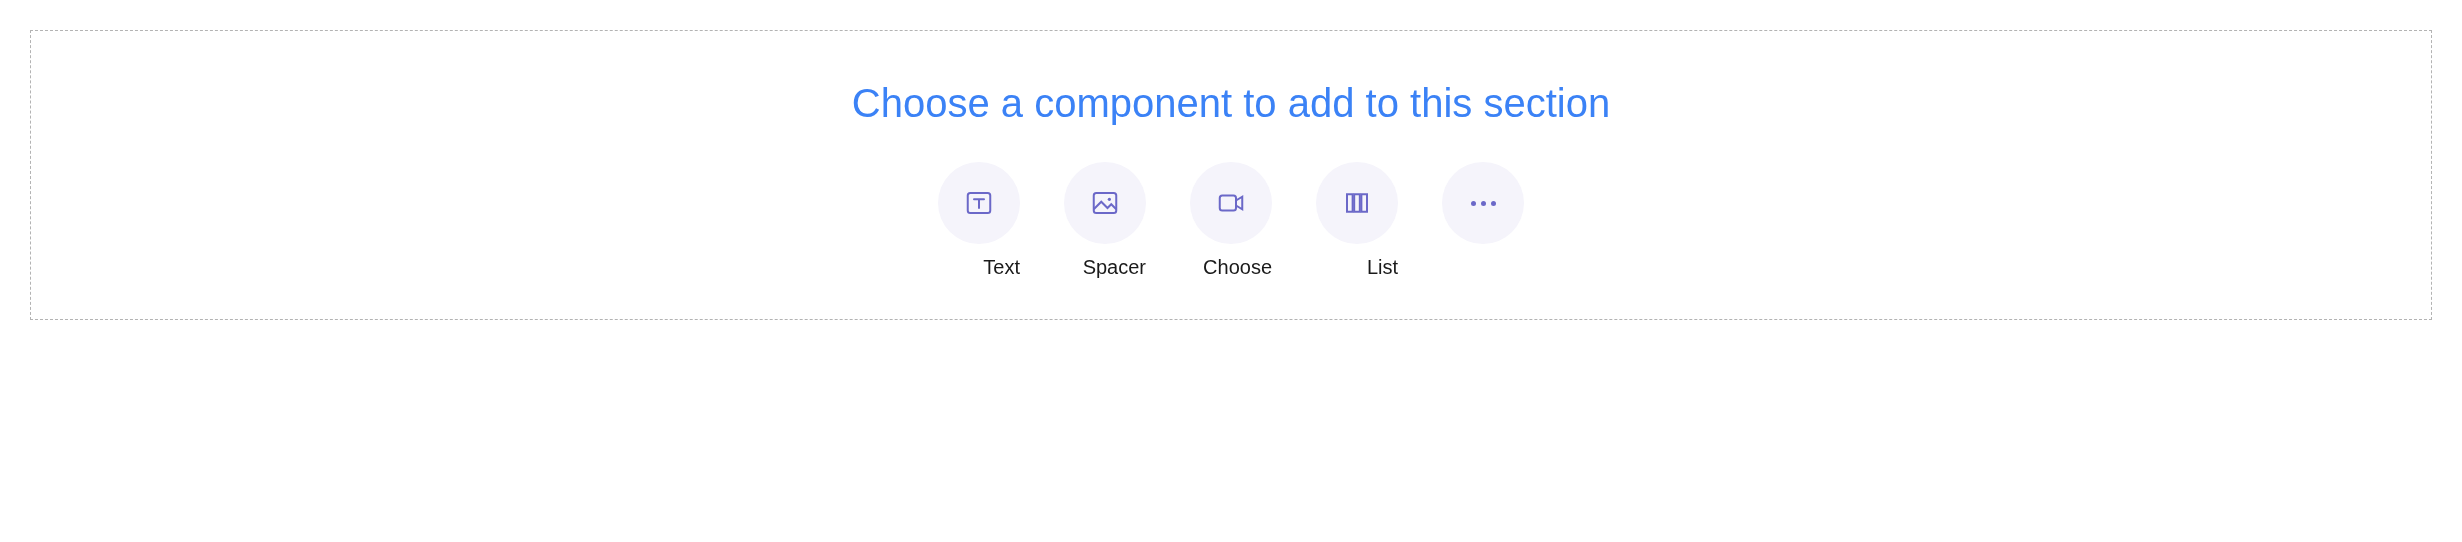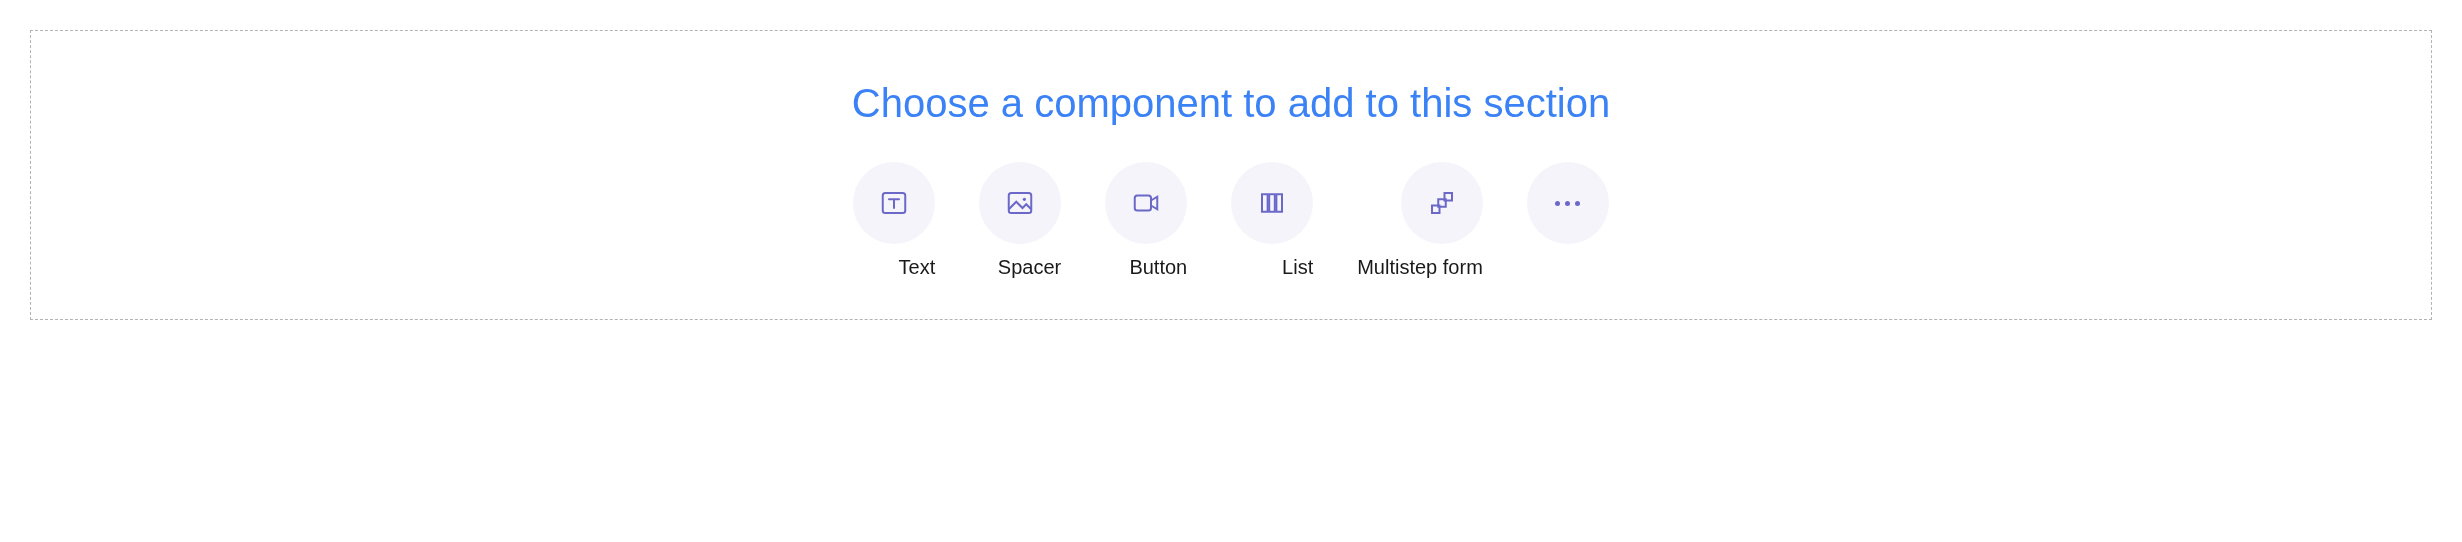--- a/index.html
+++ b/index.html
@@ -106,46 +106,36 @@
       <div class="component-label">Spacer</div>
     </div>
 
     <div class="component-item">
       <div class="icon-circle">
         <svg viewBox="0 0 24 24">
           <rect x="3" y="6" width="13" height="12" rx="2"></rect>
           <path d="M16 10 L21 7 V17 L16 14"></path>
         </svg>
       </div>
-      <div class="component-label">Button</div>
+      <div class="component-label">Choose</div>
     </div>
 
 
     <div class="component-item">
       <div class="icon-circle">
         <svg viewBox="0 0 24 24">
           <rect x="4" y="5" width="4.5" height="14"></rect>
           <rect x="9.75" y="5" width="4.5" height="14"></rect>
           <rect x="15.5" y="5" width="4.5" height="14"></rect>
         </svg>
       </div>
       <div class="component-label">List</div>
     </div>
 
 
-    <div class="component-item">
-      <div class="icon-circle">
-        <svg viewBox="0 0 24 24">
-          <path d="M14 4 H20 V10 H14 Z"></path>
-          <path d="M9 9 H15 V15 H9 Z"></path>
-          <path d="M4 14 H10 V20 H4 Z"></path>
-        </svg>
-      </div>
-      <div class="component-label">Multistep form</div>
-    </div>
 
     <div class="component-item">
       <div class="icon-circle">
         <div class="more-dots">
             <span></span>
             <span></span>
             <span></span>
           </div>
       </div>
     </div>

